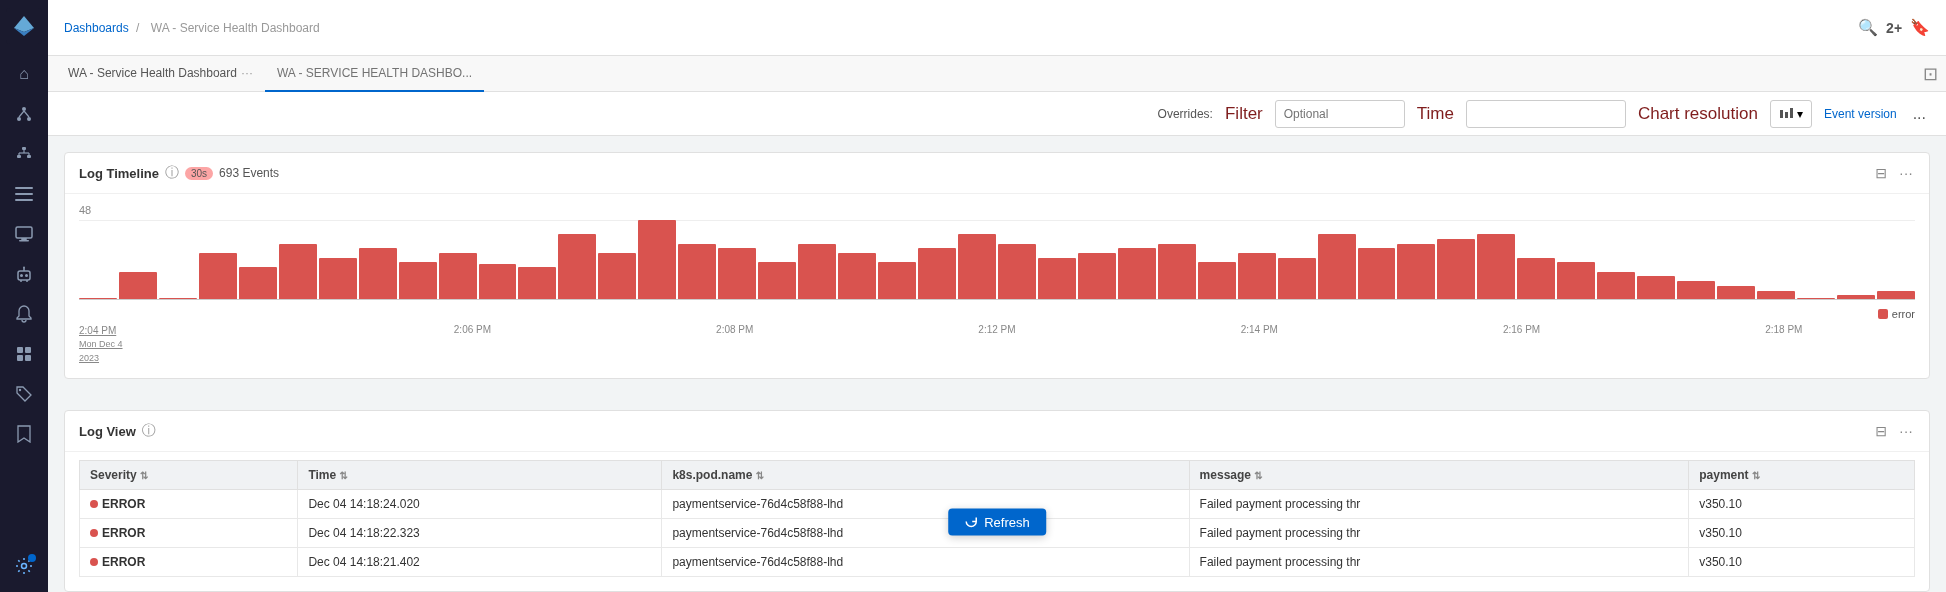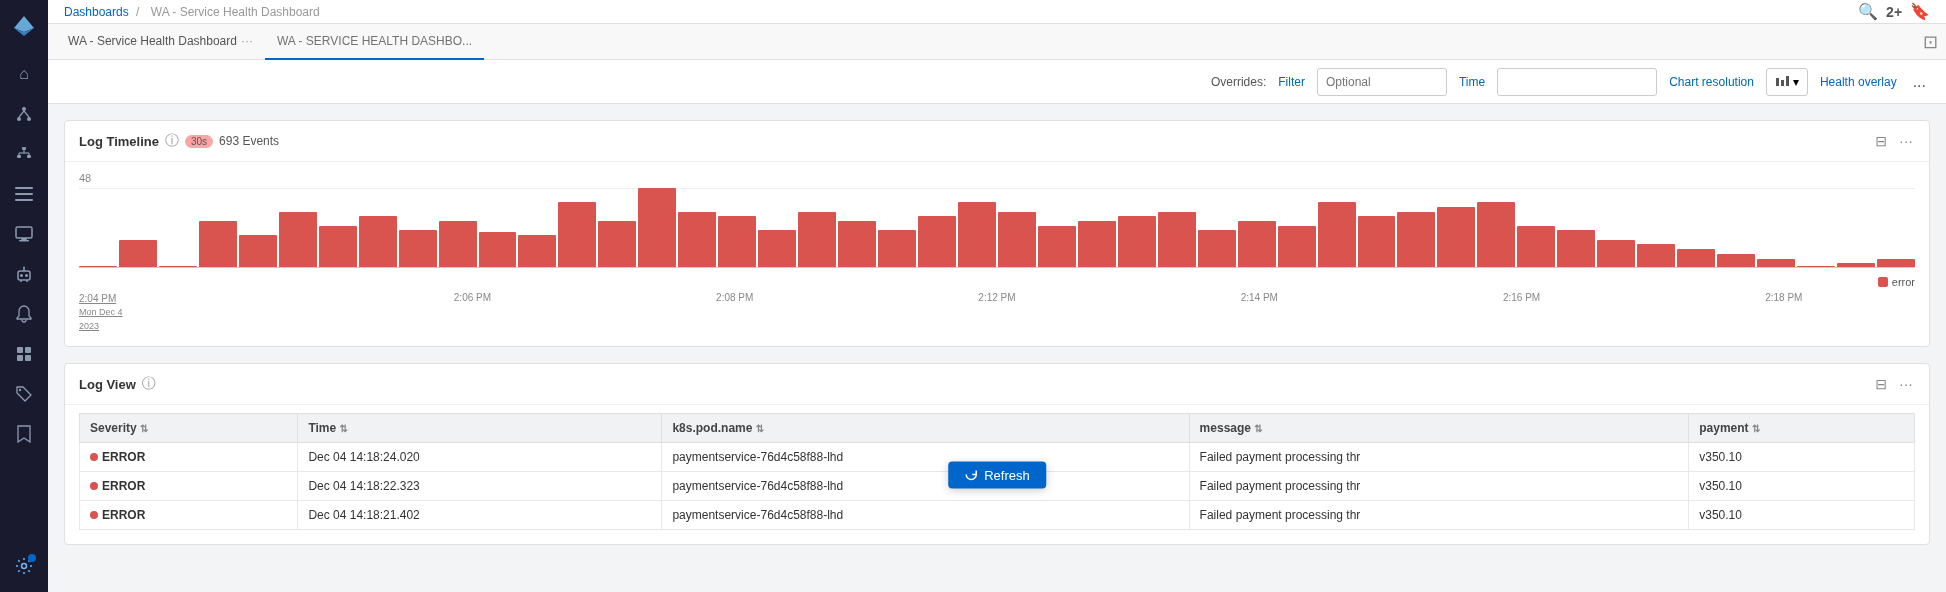--- a/index.html
+++ b/index.html
@@ -43,21 +43,21 @@
     }
 
     
     .main { flex: 1; display: flex; flex-direction: column; overflow: hidden; }
 
     
     .topbar {
       background: #fff;
       border-bottom: 1px solid #e0e0e0;
       padding: 0 16px;
-      height: 24px;
+      height: 56px;
       display: flex;
       align-items: center;
       gap: 26px;
     }
     .breadcrumb { font-size: 12px; color: #555; }
     .breadcrumb a { color: #0066cc; text-decoration: none; }
     .breadcrumb span { color: #999; margin: 0 4px; }
 
     
     .tabbar {
@@ -93,21 +93,21 @@
       background: #fff;
       border-bottom: 1px solid #e0e0e0;
       padding: 0 16px;
       height: 44px;
       display: flex;
       align-items: center;
       justify-content: flex-end;
       gap: 12px;
     }
     .override-label { font-size: 12px; color: #555; font-weight: 500; }
-    .override-field-label { font-size: 12px; color: #0369a1; }
+    .override-field-label { font-size: 17px; color: #7f1d1d; }
     .override-input {
       border: 1px solid #ccc;
       border-radius: 3px;
       padding: 4px 8px;
       font-size: 12px;
       color: #b91c1c;
       height: 28px;
       width: 130px;
       background: #fff;
       outline: none;
@@ -152,21 +152,21 @@
     }
 
     
     .dashboard-content {
       flex: 1;
       overflow-y: auto;
       padding: 16px;
       background: #f2f4f5;
       display: flex;
       flex-direction: column;
-      gap: 16px;
+      gap: 31px;
     }
 
     
     .panel {
       background: #fff;
       border: 1px solid #e0e0e0;
       border-radius: 4px;
     }
     .panel-header {
       display: flex;
@@ -466,21 +466,21 @@
     <input class="time-input" type="text" style="">
     <span class="override-field-label">Chart resolution</span>
     <button class="chart-res-btn">
       <svg width="14" height="14" viewBox="0 0 14 14" fill="none">
           <rect x="1" y="3" width="3" height="8" fill="#555"></rect>
           <rect x="6" y="5" width="3" height="6" fill="#555"></rect>
           <rect x="11" y="1" width="3" height="10" fill="#555"></rect>
         </svg>
       <span>▾</span>
     </button>
-    <button class="event-overlay-btn">Health overlay</button>
+    <button class="event-overlay-btn">Event version</button>
     <button class="more-dots-btn">...</button>
   </div>
 
   <div class="dashboard-content">
 
     <div class="panel">
       <div class="panel-header">
         <span class="panel-title">Log Timeline</span>
         <span class="panel-info-icon">ⓘ</span>
         <span class="panel-badge">30s</span>

